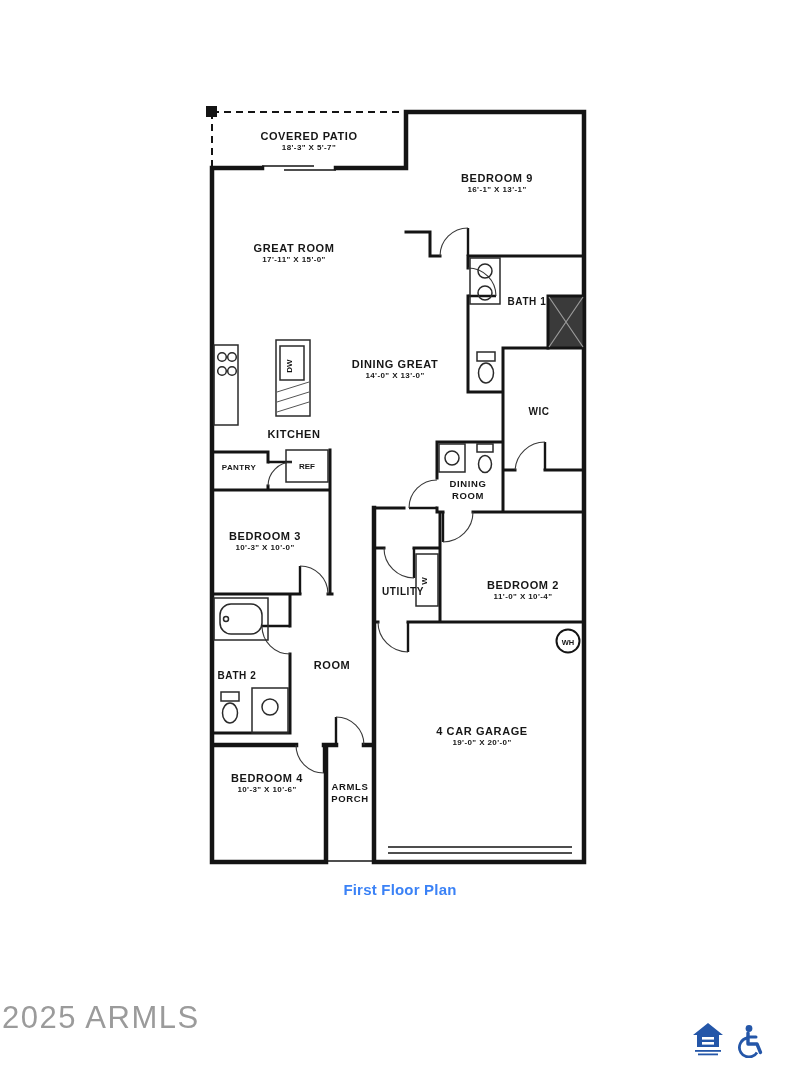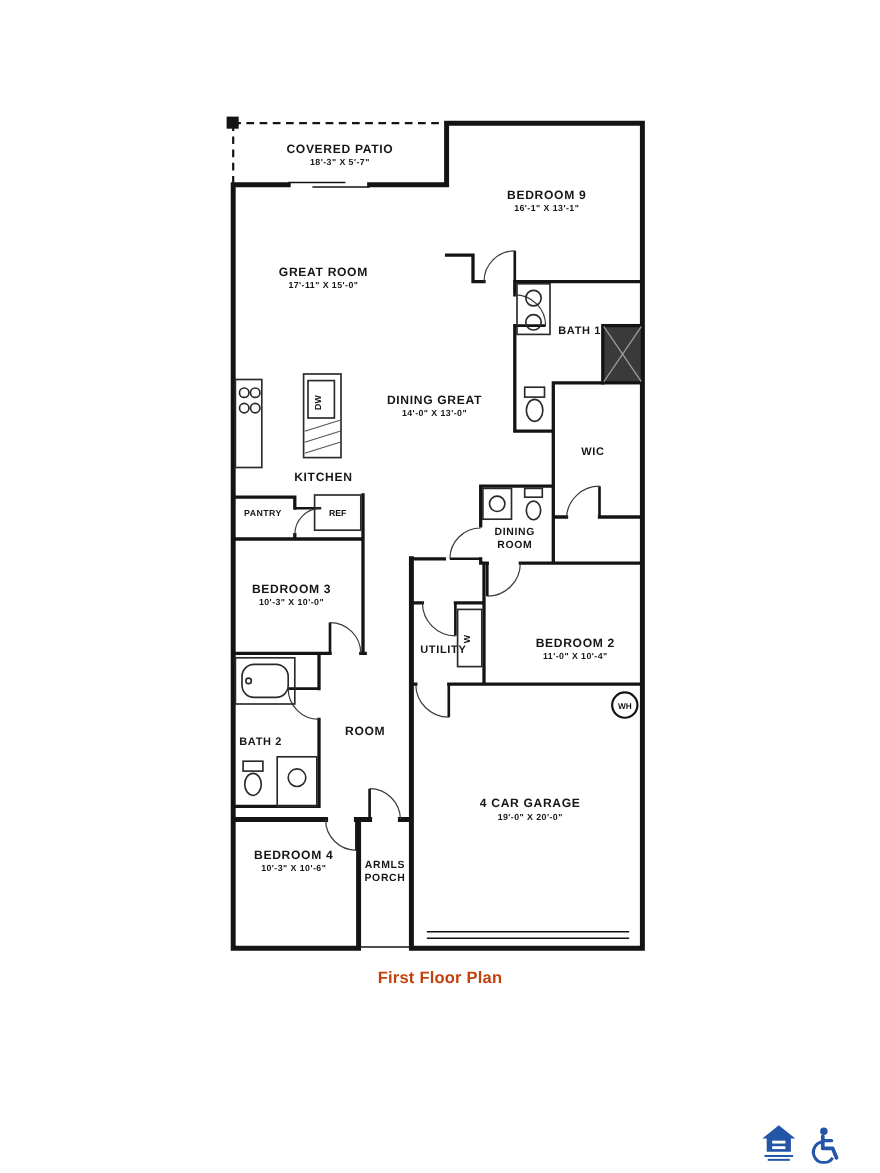--- a/index.html
+++ b/index.html
@@ -18,21 +18,21 @@
   .ftext{font:700 8px "Liberation Sans",sans-serif;fill:#141414;}
 
   .room-label{position:absolute;transform:translate(-50%,-50%);text-align:center;color:#161616;}
   .room-name{font-weight:700;font-size:11px;letter-spacing:.6px;white-space:nowrap;}
   .room-dims{font-weight:700;font-size:8px;letter-spacing:.4px;margin-top:1px;white-space:nowrap;}
   .small .room-name{font-size:10px;}
   .tiny  .room-name{font-size:8px;letter-spacing:.4px;}
   .wrap  .room-name{white-space:normal;width:56px;line-height:1.25;margin:0 auto;font-size:9.5px;}
 
   .plan-caption{position:absolute;left:400px;top:889px;transform:translate(-50%,-50%);
-                font-size:15px;font-weight:700;color:#c2410c;letter-spacing:.2px;white-space:nowrap;}
+                font-size:15px;font-weight:700;color:#3b82f6;letter-spacing:.2px;white-space:nowrap;}
   .watermark{position:absolute;left:2px;top:1000px;font-size:31px;color:#9b9b9b;
              letter-spacing:1.5px;font-weight:400;white-space:nowrap;}
   .footer-icons{position:absolute;right:34px;bottom:8px;display:flex;gap:12px;align-items:flex-end;}
 </style>
 </head>
 <body>
 
 <div class="canvas">
 
   <svg class="plan" width="800" height="1066" viewBox="0 0 800 1066">
@@ -219,20 +219,21 @@
     <div class="room-name">BEDROOM 4</div>
     <div class="room-dims">10'-3" X 10'-6"</div>
   </div>
 
   <div class="room-label wrap" style="left:350px;top:793px">
     <div class="room-name">ARMLS PORCH</div>
   </div>
 
   <div class="plan-caption">First Floor Plan</div>
 
+  <div class="watermark">2025 ARMLS</div>
 
   <div class="footer-icons">
     <svg width="32" height="36" viewBox="0 0 32 36">
       <path d="M16,1 L31,13 H27 V25 H5 V13 H1 Z" fill="#2456a8"></path>
       <rect x="10" y="15" width="12" height="2.6" fill="#ffffff"></rect>
       <rect x="10" y="20" width="12" height="2.6" fill="#ffffff"></rect>
       <rect x="3" y="28" width="26" height="1.8" fill="#2456a8"></rect>
       <rect x="6" y="31.5" width="20" height="1.8" fill="#2456a8"></rect>
     </svg>
     <svg width="30" height="34" viewBox="0 0 30 34">

